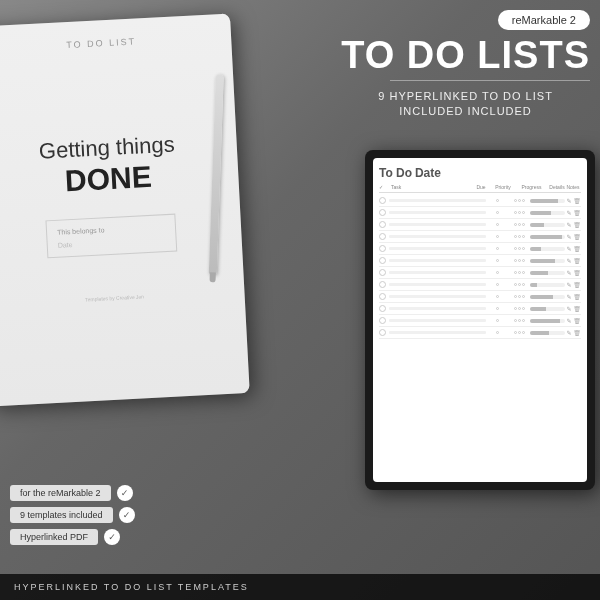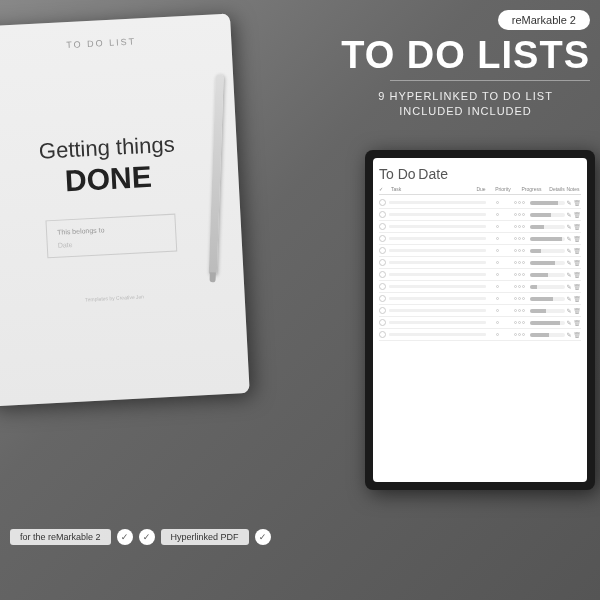--- a/index.html
+++ b/index.html
@@ -128,22 +128,22 @@
       overflow: hidden;
       padding: 8px 6px;
     }
     .todo-header {
       font-size: 10px;
       font-weight: 700;
       color: #222;
       margin-bottom: 4px;
     }
     .todo-header span {
-      font-weight: 400;
-      font-size: 14px;
+      font-weight: 700;
+      font-size: 12px;
       color: #555;
     }
     .todo-col-headers {
       display: flex;
       font-size: 5px;
       color: #888;
       border-bottom: 0.5px solid #ddd;
       padding-bottom: 2px;
       margin-bottom: 2px;
     }
@@ -264,21 +264,21 @@
       letter-spacing: 2px;
       text-transform: uppercase;
     }
 
     
     .features {
       position: absolute;
       left: 0;
       bottom: 55px;
       display: flex;
-      flex-direction: row;
+      flex-direction: column;
       gap: 6px;
       padding-left: 10px;
       text-align: right;
     }
     .feature-item {
       display: flex;
       align-items: center;
       gap: 6px;
     }
     .feature-label {
@@ -582,22 +582,26 @@
         </div>
     </div>
   </div>
 
   <div class="features">
     <div class="feature-item">
       <div class="feature-label">for the reMarkable 2</div>
       <div class="check-icon">✓</div>
     </div>
     <div class="feature-item">
+      <div class="feature-label">9 templates included</div>
       <div class="check-icon">✓</div>
     </div>
     <div class="feature-item">
       <div class="feature-label">Hyperlinked PDF</div>
       <div class="check-icon">✓</div>
     </div>
   </div>
 
+  <div class="bottom-bar">
+    <div class="bottom-bar-text">HYPERLINKED TO DO LIST TEMPLATES</div>
+  </div>
 
 </div>
 
 </body></html>

